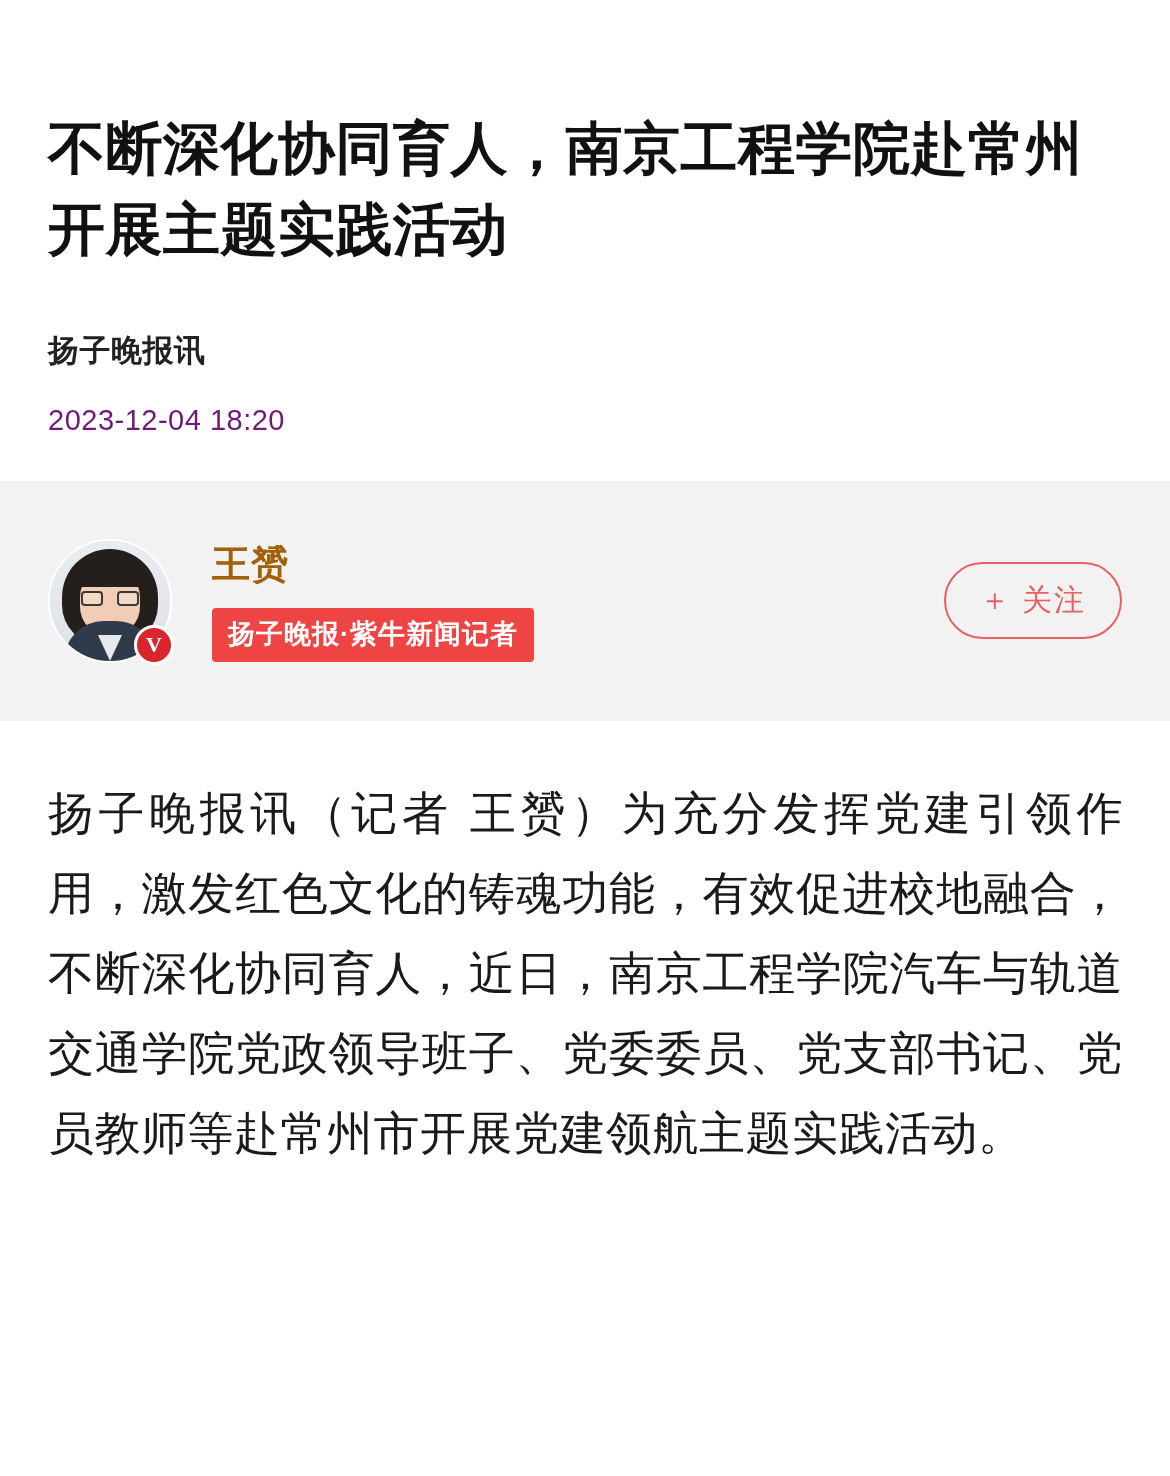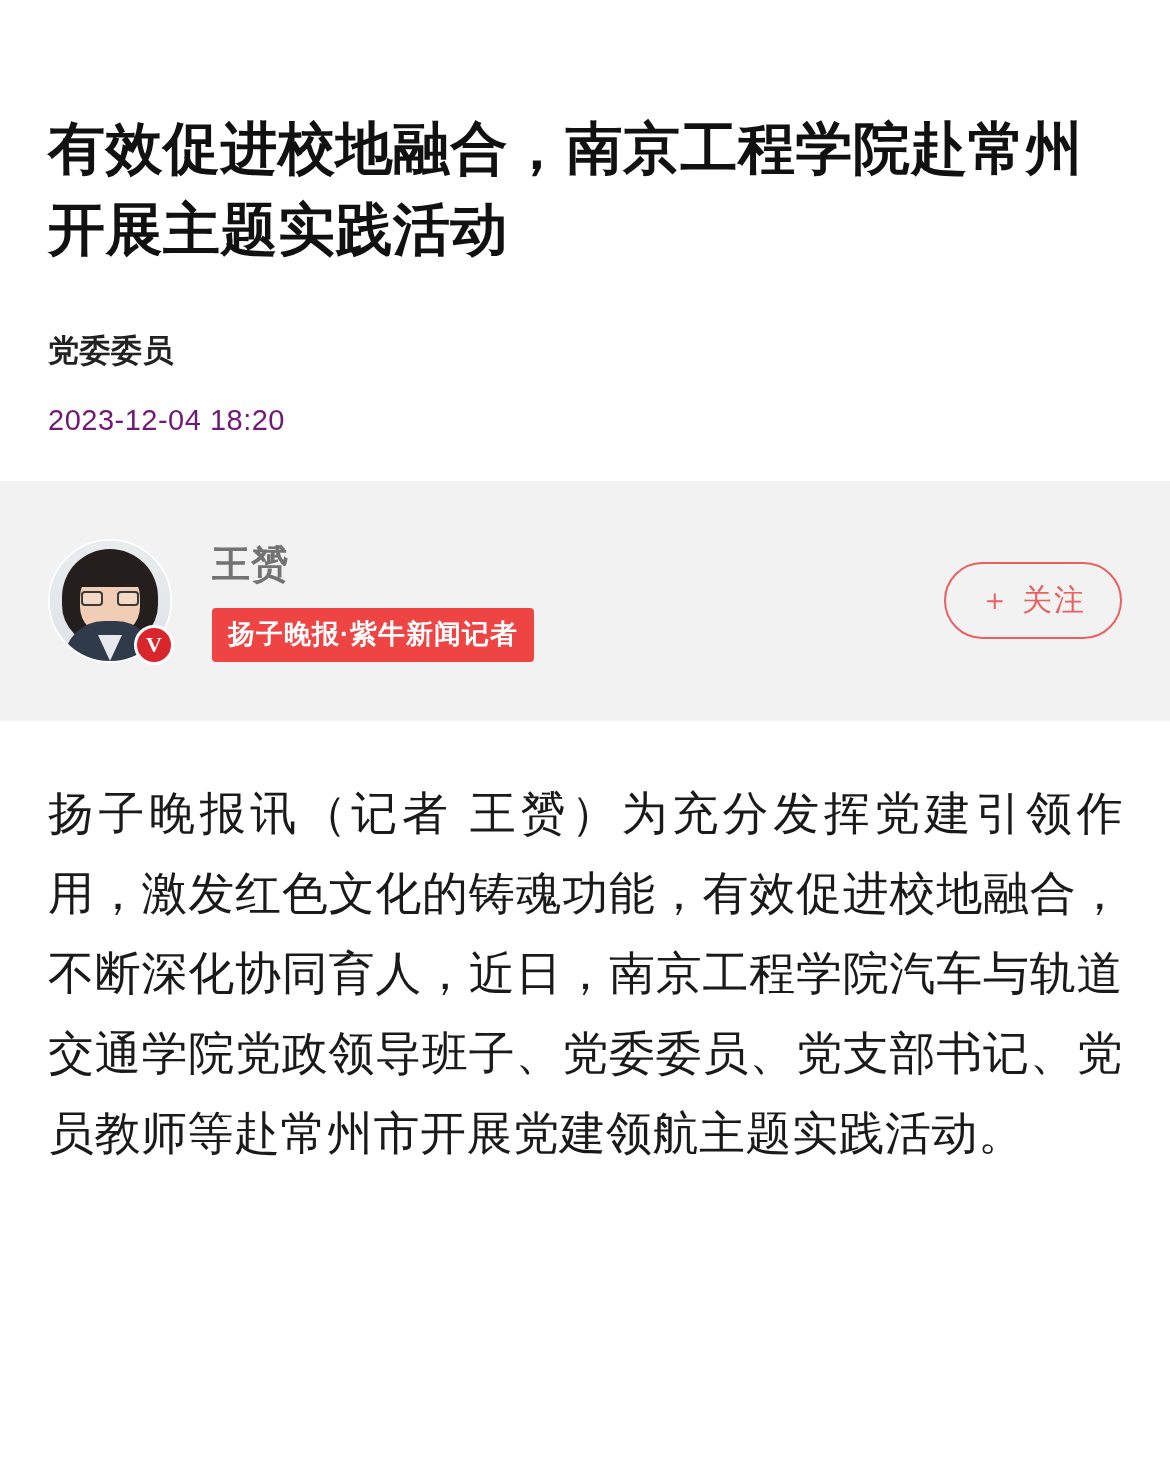--- a/index.html
+++ b/index.html
@@ -150,21 +150,21 @@
     font-family: "Liberation Serif", serif;
   }
   .author-info {
     margin-left: 40px;
     flex: 1 1 auto;
     min-width: 0;
   }
   .author-name {
     font-size: 38px;
     font-weight: 700;
-    color: #737373;
+    color: #a16207;
     letter-spacing: 1px;
   }
   .author-tag {
     display: inline-block;
     margin-top: 18px;
     background: #ef4444;
     color: #ffffff;
     font-size: 27px;
     font-weight: 700;
     padding: 8px 16px 10px 16px;
@@ -198,23 +198,23 @@
     letter-spacing: 0.5px;
     text-align: justify;
   }
 </style>
 </head>
 <body>
 
 <div class="page">
 
   <div class="article-head">
-    <h1 class="article-title">有效促进校地融合，南京工程学院赴常州开展主题实践活动</h1>
-
-    <div class="source-name">党委委员</div>
+    <h1 class="article-title">不断深化协同育人，南京工程学院赴常州开展主题实践活动</h1>
+
+    <div class="source-name">扬子晚报讯</div>
 
     <div class="publish-time">2023-12-04 18:20</div>
   </div>
 
   <div class="author-bar">
 
     <div class="avatar-wrap">
       <div class="avatar">
         <div class="av-bg"></div>
         <div class="av-hair"></div>

